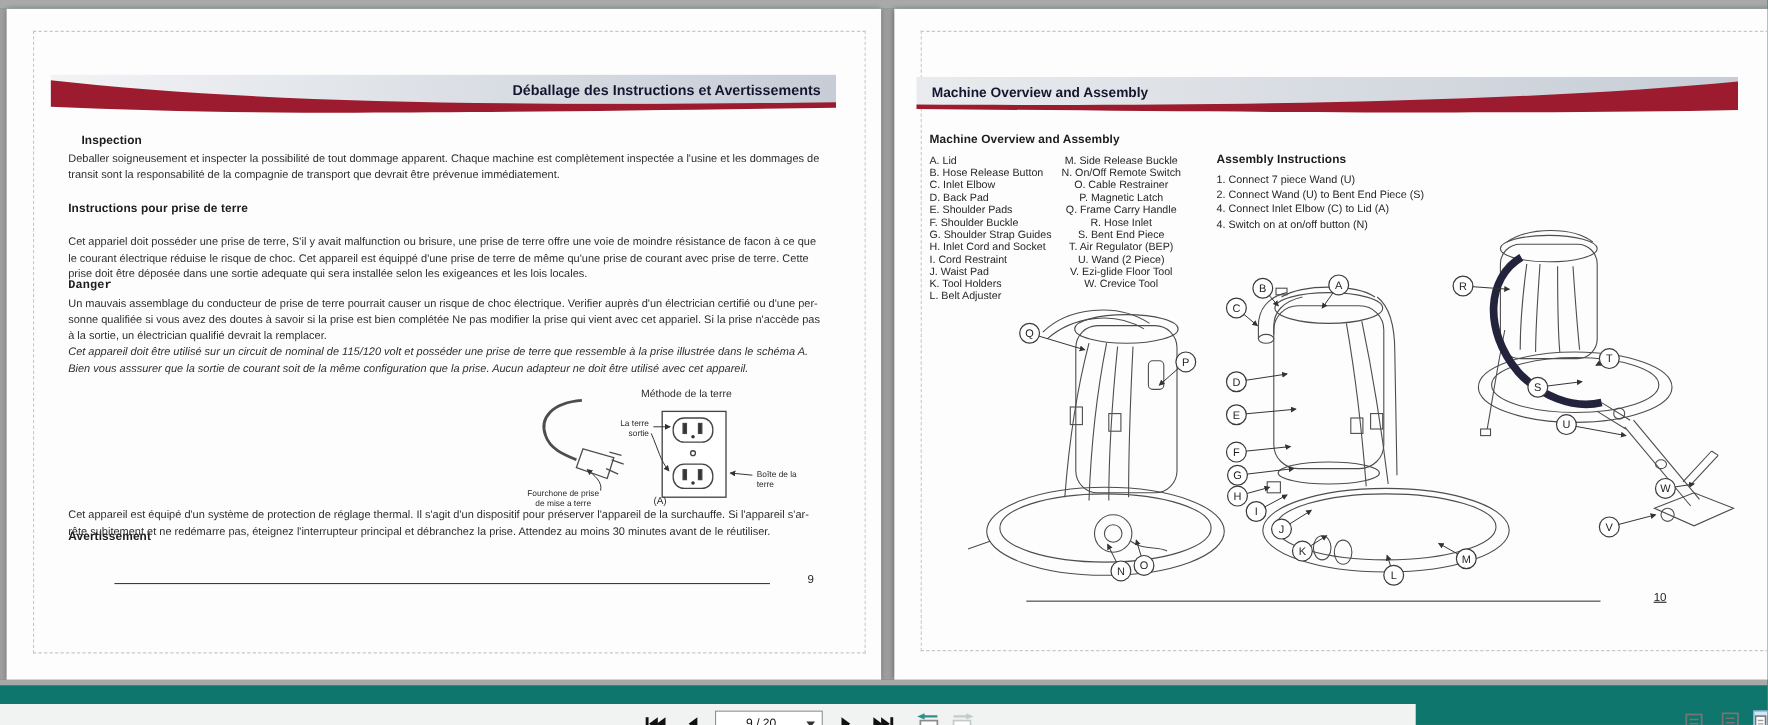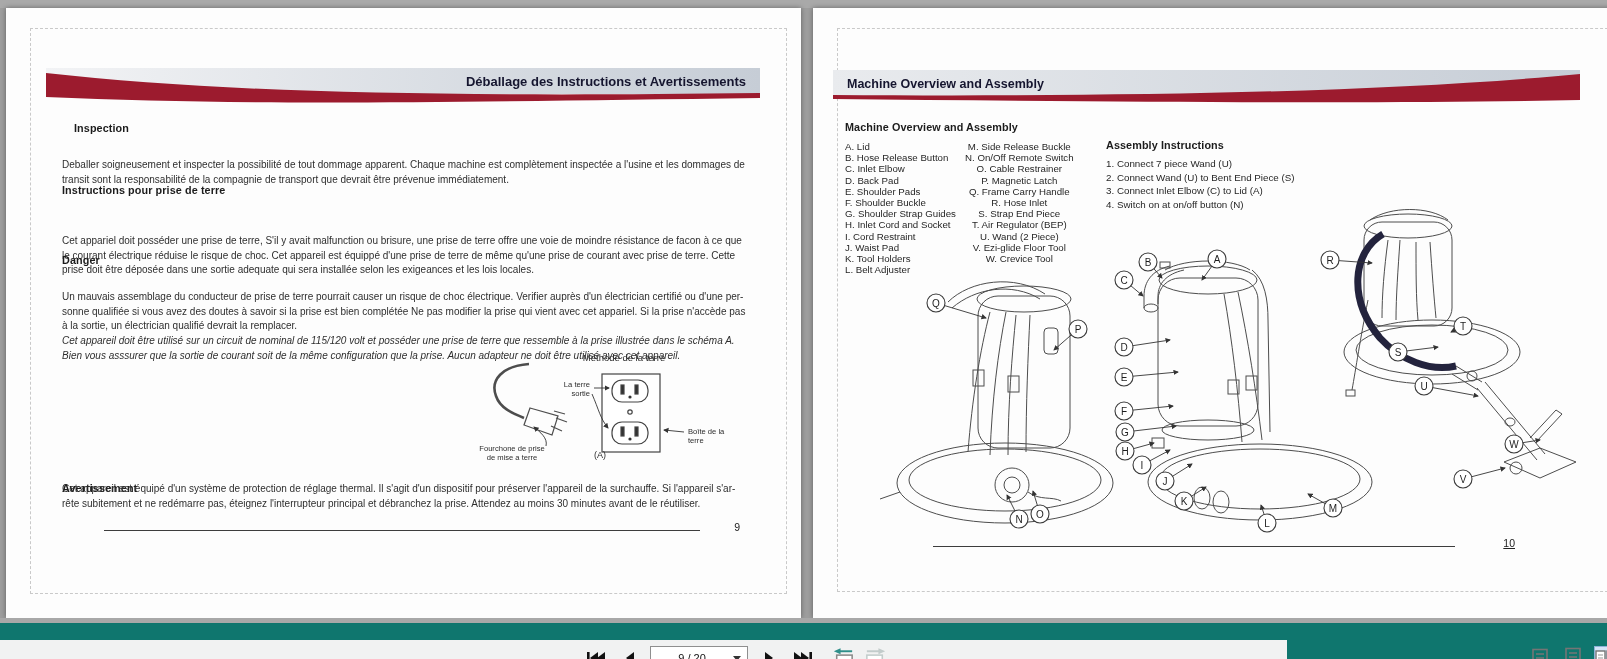--- a/index.html
+++ b/index.html
@@ -6,21 +6,21 @@
   #app{position:relative;width:1607px;height:659px;overflow:hidden;background:#0f766e;
        font-family:"Liberation Sans",sans-serif;}
   .topstrip{position:absolute;left:0;top:0;width:1607px;height:8px;background:#a9a9a9;}
   .docarea{position:absolute;left:0;top:8px;width:1607px;height:610px;background:#9e9e9e;}
   .bottomedge{position:absolute;left:0;top:618px;width:1607px;height:5px;background:#a8a8a8;}
   .page{position:absolute;top:0;height:610px;background:#fdfdfd;box-shadow:0 0 5px rgba(0,0,0,.4);}
   .page-left{left:6px;width:795px;}
   .page-right{left:813px;width:789px;padding-left:44px;}
   .crop{position:absolute;border:1px dashed #c9c9c9;pointer-events:none;}
   .h{position:absolute;font-weight:bold;font-size:10.8px;color:#1c1c1c;letter-spacing:.1px;}
-  .p{position:absolute;font-size:10px;line-height:14.5px;color:#2e2e2e;width:690px;margin-top:20px;}
+  .p{position:absolute;font-size:10px;line-height:14.5px;color:#2e2e2e;width:690px;}
   .listitem{font-size:9.7px;line-height:11.2px;color:#262626;white-space:nowrap;}
   .steps{font-size:9.8px;line-height:13.6px;color:#262626;white-space:nowrap;}
   .fline{position:absolute;height:1px;background:#3d3d3d;}
   .pnum{position:absolute;font-size:10.5px;color:#222;text-align:right;}
   
   .toolbar{position:absolute;left:0;top:640px;width:1287px;height:36px;background:#f1f2f2;}
   .navcluster{position:absolute;left:582px;top:5px;display:flex;align-items:center;gap:7px;}
   .tbtn{width:27px;height:26px;display:flex;align-items:center;justify-content:center;
         background:transparent;border:none;padding:0;cursor:pointer;}
   .pagebox{width:96px;height:22px;background:#fff;border:1px solid #8f8f8f;display:flex;
@@ -57,21 +57,21 @@
         <path d="M0,9 C180,29 400,33 714,29 L714,34 C400,38 200,42 0,33 Z" fill="#9c1b2e"></path>
         <text x="700" y="22" text-anchor="end" font-size="13" font-weight="bold" fill="#15152f">Déballage des Instructions et Avertissements</text>
       </svg>
 
       <div class="h" style="left:68px;top:114px;">Inspection</div>
       <div class="p" style="left:56px;top:130px;">Deballer soigneusement et inspecter la possibilité de tout dommage apparent.  Chaque machine est complètement inspectée a l'usine et les dommages de transit sont la responsabilité de la compagnie de transport que devrait être prévenue immédiatement.</div>
 
       <div class="h" style="left:56px;top:176px;">Instructions pour prise de terre</div>
       <div class="p" style="left:56px;top:206px;">Cet appariel doit posséder une prise de terre, S'il y avait malfunction ou brisure, une prise de terre offre une voie de moindre résistance de facon à ce que le courant électrique réduise le risque de choc.  Cet appareil est équippé d'une prise de terre de même qu'une prise de courant avec prise de terre.  Cette prise doit être déposée dans une sortie adequate qui sera installée selon les exigeances et les lois locales.</div>
 
-      <div class="h" style="left:56px;top:246px;">Danger</div>
+      <div class="h" style="left:56px;top:246px;font-family:Liberation Mono, monospace;">Danger</div>
       <div class="p" style="left:56px;top:262px;">Un mauvais assemblage du conducteur de prise de terre pourrait causer un risque de choc électrique.  Verifier auprès d'un électrician certifié ou d'une per-sonne qualifiée si vous avez des doutes à savoir si la prise est bien complétée  Ne pas modifier la prise qui vient avec cet appariel.  Si la prise n'accède pas à la sortie, un électrician qualifié devrait la remplacer.</div>
       <div class="p" style="left:56px;top:306px;font-style:italic;">Cet appareil doit être utilisé sur un circuit de nominal de 115/120 volt et posséder une prise de terre que ressemble à la prise illustrée dans le schéma A.  Bien vous asssurer que la sortie de courant soit de la même configuration que la prise.  Aucun adapteur ne doit être utilisé avec cet appareil.</div>
 
       <svg class="abs" style="left:428px;top:342px;" width="322" height="116" viewBox="0 0 322 116">
         <defs>
           <marker id="arwF" markerWidth="7" markerHeight="7" refX="5" refY="3" orient="auto">
             <path d="M0,0 L6,3 L0,6 Z" fill="#333"></path>
           </marker>
         </defs>
         <text x="190" y="11" text-anchor="middle" font-size="9.5" fill="#2c2c2c">Méthode de la terre</text>
@@ -149,32 +149,32 @@
         <div class="listitem">K. Tool Holders</div>
         <div class="listitem">L. Belt Adjuster</div>
       </div>
       <div class="abs" style="left:152px;top:133px;text-align:center;">
         <div class="listitem">M. Side Release Buckle</div>
         <div class="listitem">N. On/Off Remote Switch</div>
         <div class="listitem">O. Cable Restrainer</div>
         <div class="listitem">P. Magnetic Latch</div>
         <div class="listitem">Q. Frame Carry Handle</div>
         <div class="listitem">R. Hose Inlet</div>
-        <div class="listitem">S. Strap End Piece</div>
+        <div class="listitem">S. Bent End Piece</div>
         <div class="listitem">T. Air Regulator (BEP)</div>
         <div class="listitem">U. Wand (2 Piece)</div>
         <div class="listitem">V. Ezi-glide Floor Tool</div>
         <div class="listitem">W. Crevice Tool</div>
       </div>
 
       <div class="h" style="left:293px;top:131px;">Assembly Instructions</div>
       <div class="abs" style="left:293px;top:149px;">
         <div class="steps">1. Connect 7 piece Wand (U)</div>
         <div class="steps">2. Connect Wand (U) to Bent End Piece (S)</div>
-        <div class="steps">3. Connect Inlet Elbow (C) to Lid (A)</div>
+        <div class="steps">4. Connect Inlet Elbow (C) to Lid (A)</div>
         <div class="steps">4. Switch on at on/off button (N)</div>
       </div>
 
       <svg class="abs" style="left:27px;top:192px;" width="760" height="335" viewBox="0 0 760 335">
         <defs>
           <marker id="arwD" markerWidth="7" markerHeight="7" refX="5" refY="3" orient="auto">
             <path d="M0,0 L6,3 L0,6 Z" fill="#333"></path>
           </marker>
         </defs>
 

